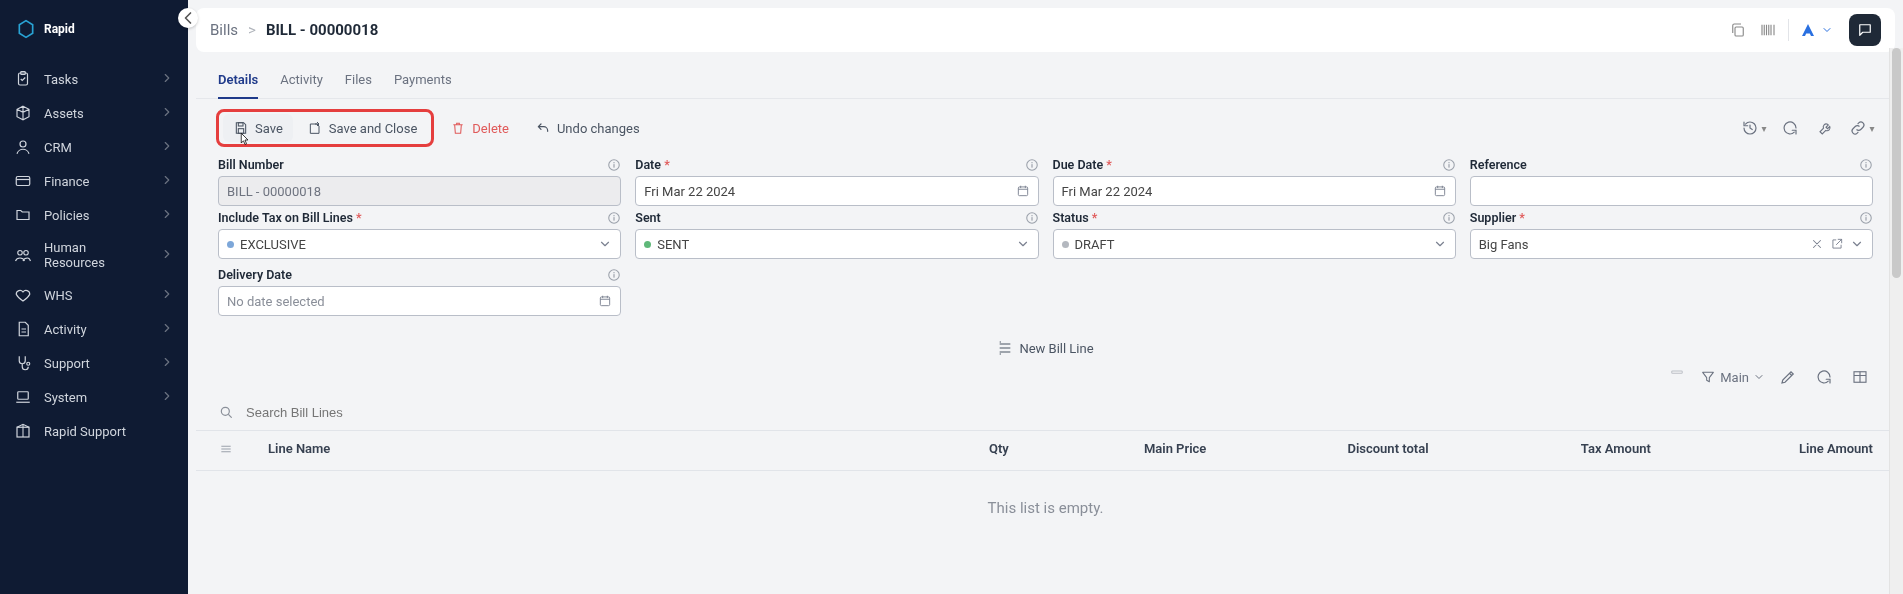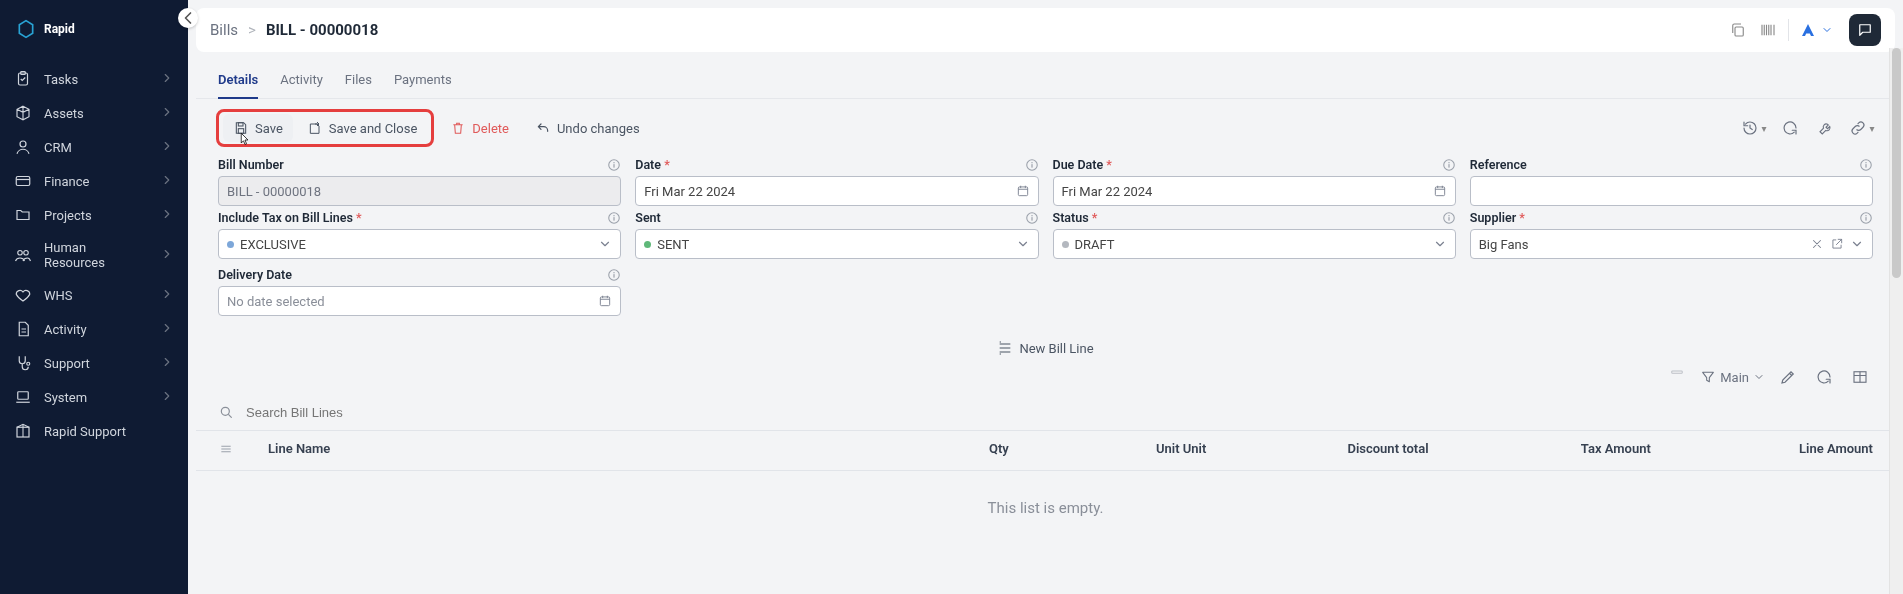--- a/index.html
+++ b/index.html
@@ -493,21 +493,21 @@
         <span class="chev"><svg width="14" height="14">
               <use href="#i-chev-right"></use>
             </svg></span>
       </div>
       <div class="nav-item">
         <span class="nav-icon">
             <svg>
               <use href="#s-folder"></use>
             </svg>
           </span>
-        <span>Projects</span>
+        <span>Policies</span>
         <span class="chev"><svg width="14" height="14">
               <use href="#i-chev-right"></use>
             </svg></span>
       </div>
       <div class="nav-item">
         <span class="nav-icon">
             <svg>
               <use href="#s-people"></use>
             </svg>
           </span>
@@ -871,21 +871,21 @@
       <input type="text" placeholder="Search Bill Lines" style="">
     </div>
 
     <div class="table-wrap">
       <div class="thead">
         <span class="grip"><svg width="16" height="16">
               <use href="#i-grip"></use>
             </svg></span>
         <span>Line Name</span>
         <span class="r">Qty</span>
-        <span class="r">Unit Unit</span>
+        <span class="r">Main Price</span>
         <span class="r">Discount total</span>
         <span class="r">Tax Amount</span>
         <span class="r">Line Amount</span>
       </div>
       <div class="empty">This list is empty.</div>
     </div>
 
     <div class="scrollbar-fake">
       <div class="scrollbar-thumb"></div>
     </div>

